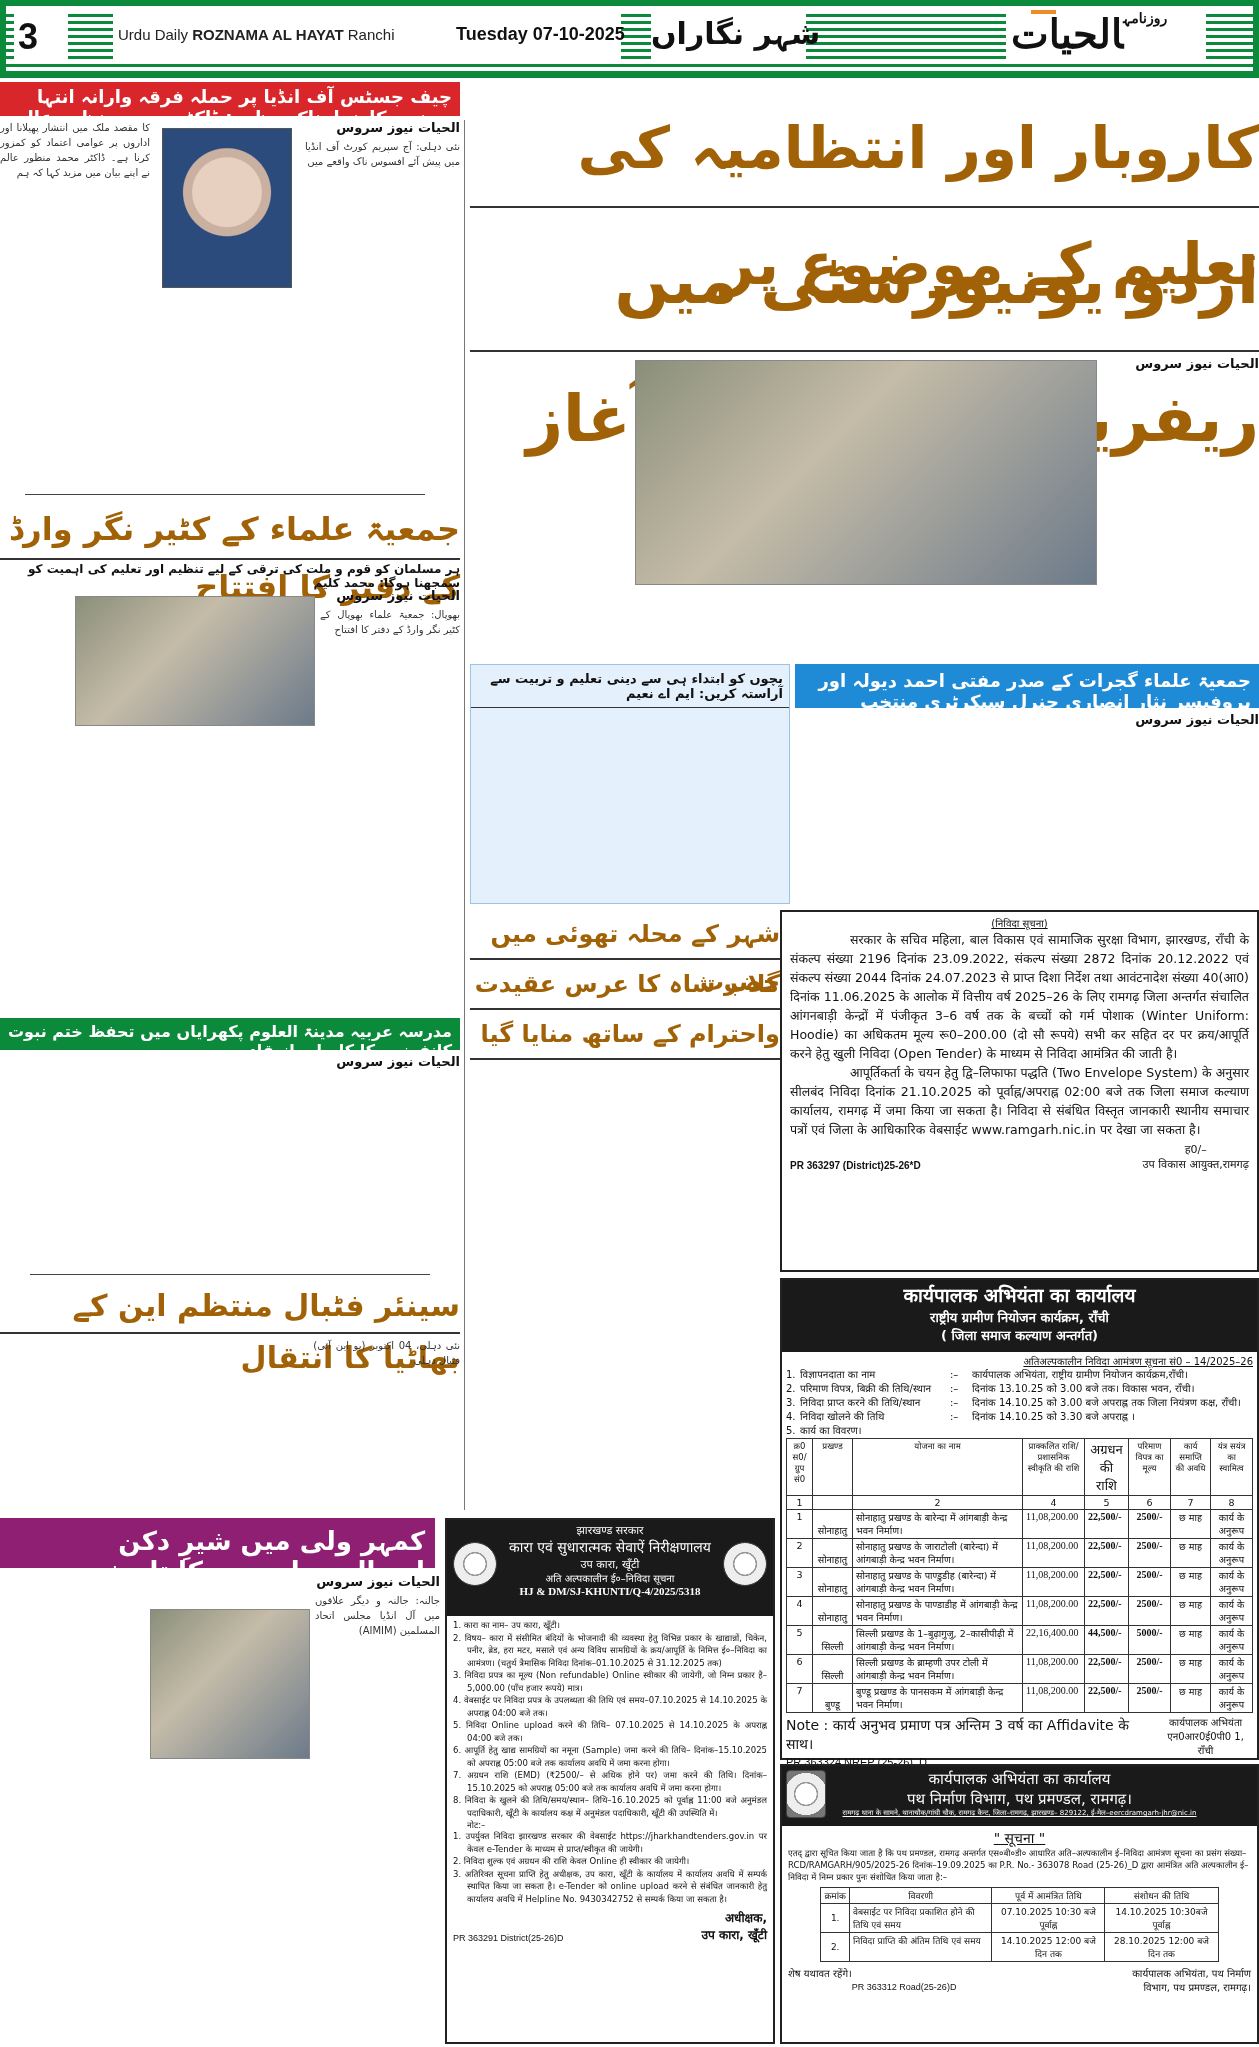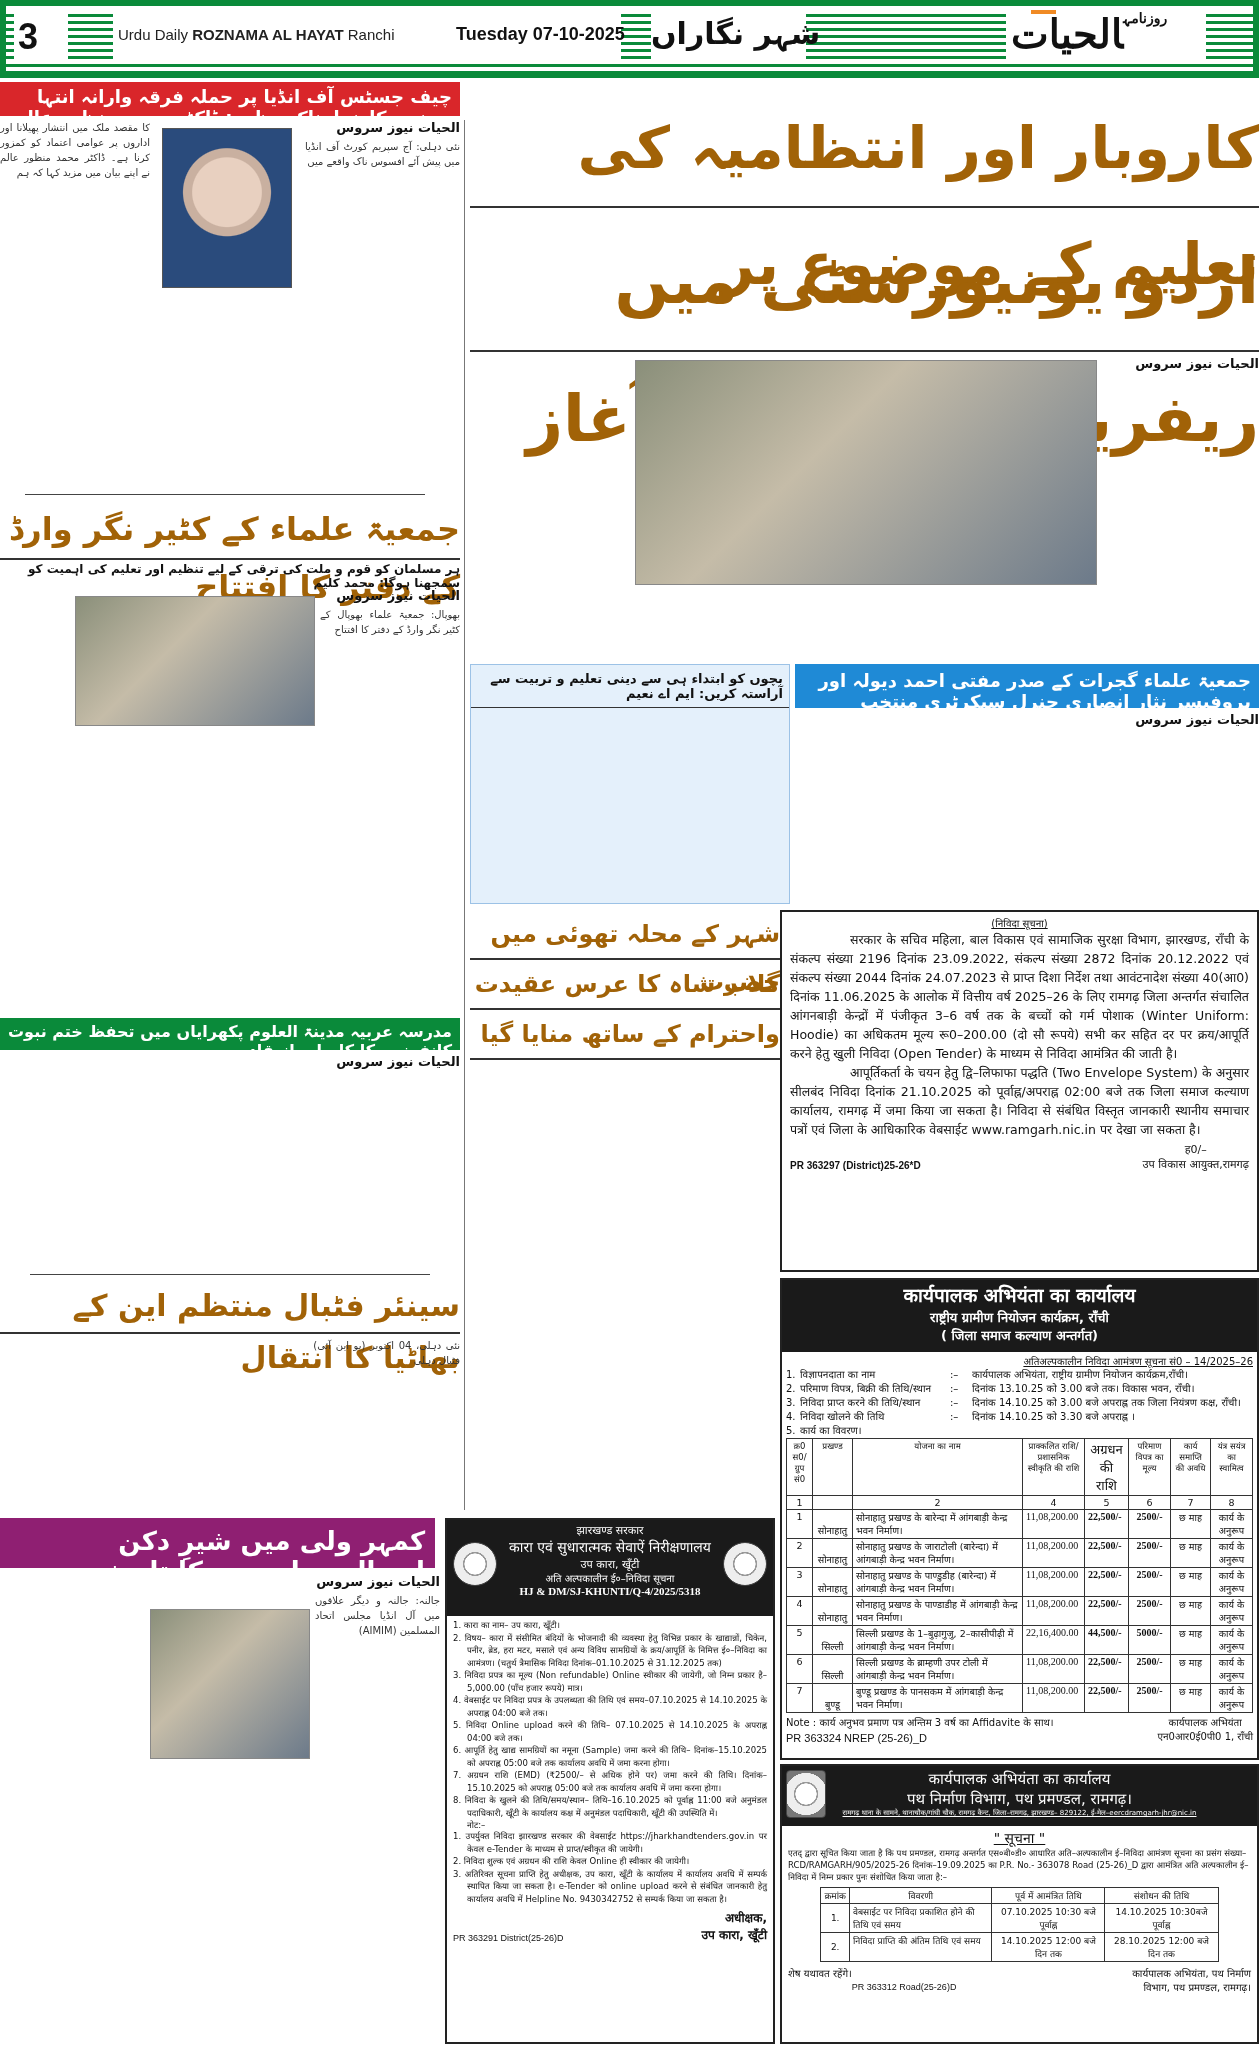--- a/index.html
+++ b/index.html
@@ -287,21 +287,21 @@
             <td style="font-family: &quot;Liberation Serif&quot;, serif; font-size: 10px;">11,08,200.00</td>
             <td style="font-family: &quot;Liberation Serif&quot;, serif; font-weight: bold; font-size: 10px;">22,500/-</td>
             <td style="font-family: &quot;Liberation Serif&quot;, serif; font-weight: bold; font-size: 10px; text-align: center;">2500/-</td>
             <td style="text-align: center;">छ माह</td>
             <td style="text-align: center;">कार्य के अनुरूप</td>
           </tr>
         </tbody>
     </table>
     <div style="display:flex;justify-content:space-between;margin-top:2px">
       <div>
-        <div class="hi" style="font-size:10px">Note : कार्य अनुभव प्रमाण पत्र अन्तिम 3 वर्ष का Affidavite के साथ।</div>
+        <div class="hi" style="font-size:14px">Note : कार्य अनुभव प्रमाण पत्र अन्तिम 3 वर्ष का Affidavite के साथ।</div>
         <div style="font:11px 'Liberation Sans',sans-serif;margin-top:3px">PR 363324 NREP (25-26)_D</div>
       </div>
       <div class="hi" style="font-size:10px;text-align:center">
         <div>कार्यपालक अभियंता</div>
         <div>एन0आर0ई0पी0 1, राँची</div>
       </div>
     </div>
   </div>
 </div>
 

